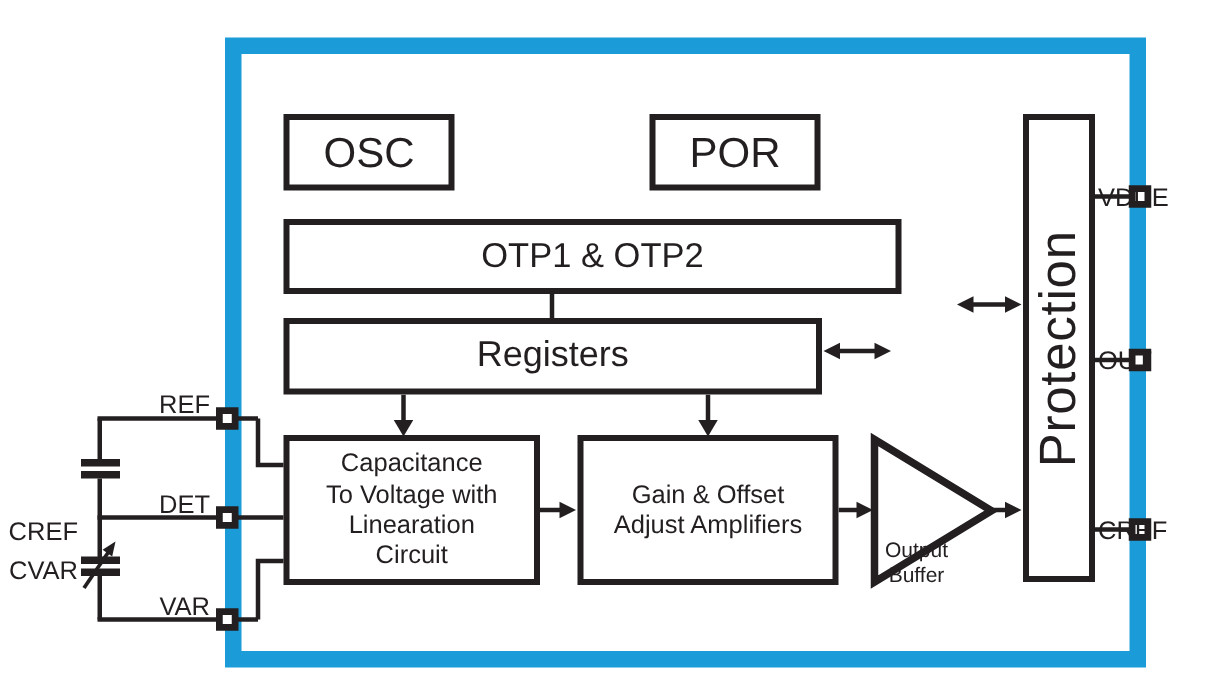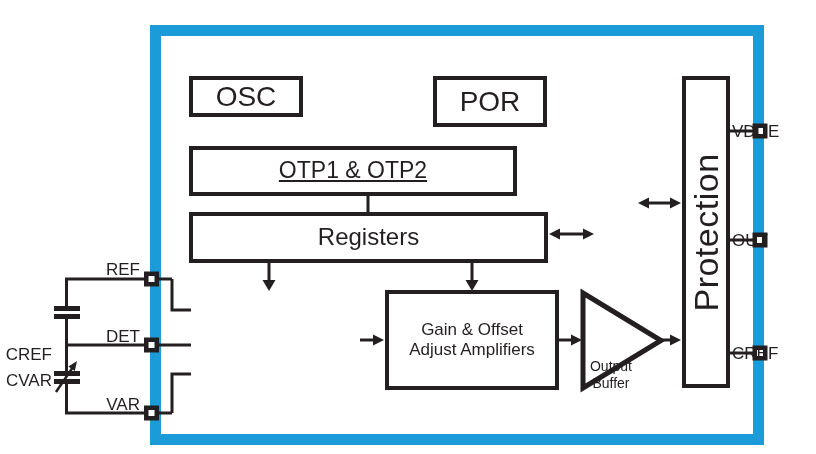--- a/index.html
+++ b/index.html
@@ -10,23 +10,23 @@
   #chip-border{
     position:absolute;left:150px;top:25px;width:614px;height:420px;
     border:11px solid #1B9CD9;box-sizing:border-box;background:transparent;
   }
   #wires{position:absolute;left:0;top:0;width:816px;height:454px;}
   .box{
     position:absolute;box-sizing:border-box;border:4px solid #231F20;background:#ffffff;
     display:flex;align-items:center;justify-content:center;text-align:center;
     white-space:pre-line;line-height:1.2;
   }
-  .b-osc{left:189px;top:76px;width:114px;height:41px;font-size:28px;}
+  .b-osc{left:189px;top:76px;width:114px;height:51px;font-size:28px;}
   .b-por{left:433px;top:76px;width:114px;height:51px;font-size:28px;}
-  .b-otp{left:189px;top:146px;width:328px;height:50px;font-size:23px;text-decoration:underline;}
+  .b-otp{left:189px;top:146px;width:412px;height:50px;font-size:23px;}
   .b-reg{left:189px;top:212px;width:359px;height:51px;font-size:24px;}
   .b-c2v{left:189px;top:290px;width:171px;height:100px;font-size:17px;}
   .b-gain{left:385px;top:290px;width:174px;height:100px;font-size:17px;}
   .b-owi{left:595px;top:147px;width:42px;height:116px;font-size:17px;}
   .b-prot{left:682px;top:76px;width:48px;height:312px;border:4px solid #231F20;
     position:absolute;box-sizing:border-box;background:#fff;
     display:flex;align-items:center;justify-content:center;}
   .b-prot span{transform:rotate(-90deg);white-space:nowrap;font-size:34px;letter-spacing:.5px;}
   .buffer-label{
     position:absolute;left:582px;top:323px;width:58px;text-align:center;
@@ -114,20 +114,24 @@
     <g>
       <rect x="752.5" y="345.5" width="15" height="15" fill="#231F20"></rect>
       <rect x="757" y="350" width="6" height="6" fill="#ffffff"></rect>
     </g>
   </svg>
 
   <div class="box b-osc">OSC</div>
   <div class="box b-por">POR</div>
   <div class="box b-otp">OTP1 &amp; OTP2</div>
   <div class="box b-reg">Registers</div>
+  <div class="box b-c2v">Capacitance
+To Voltage with
+Linearation
+Circuit</div>
   <div class="box b-gain">Gain &amp; Offset
 Adjust Amplifiers</div>
   <div class="b-prot">
     <span>Protection</span>
   </div>
   <div class="buffer-label">Output
 Buffer</div>
 
   <div class="pin-label pl-left" style="top:260px;">REF</div>
   <div class="pin-label pl-left" style="top:327px;">DET</div>

